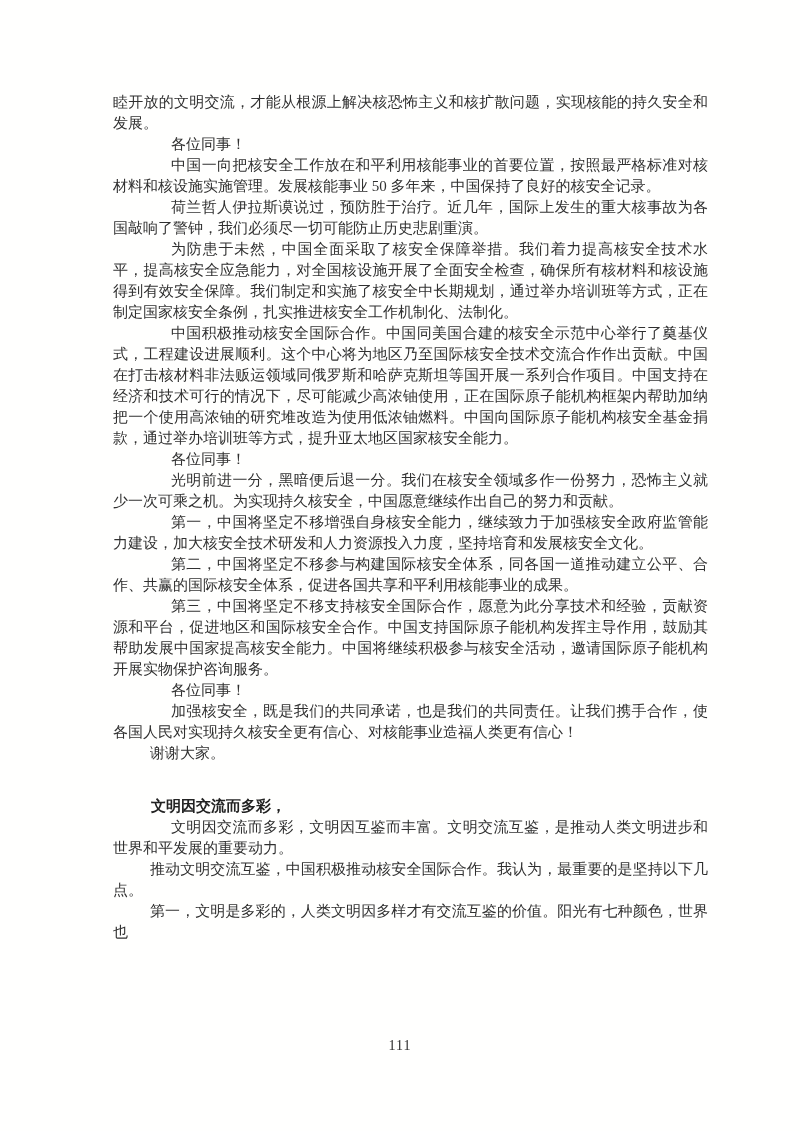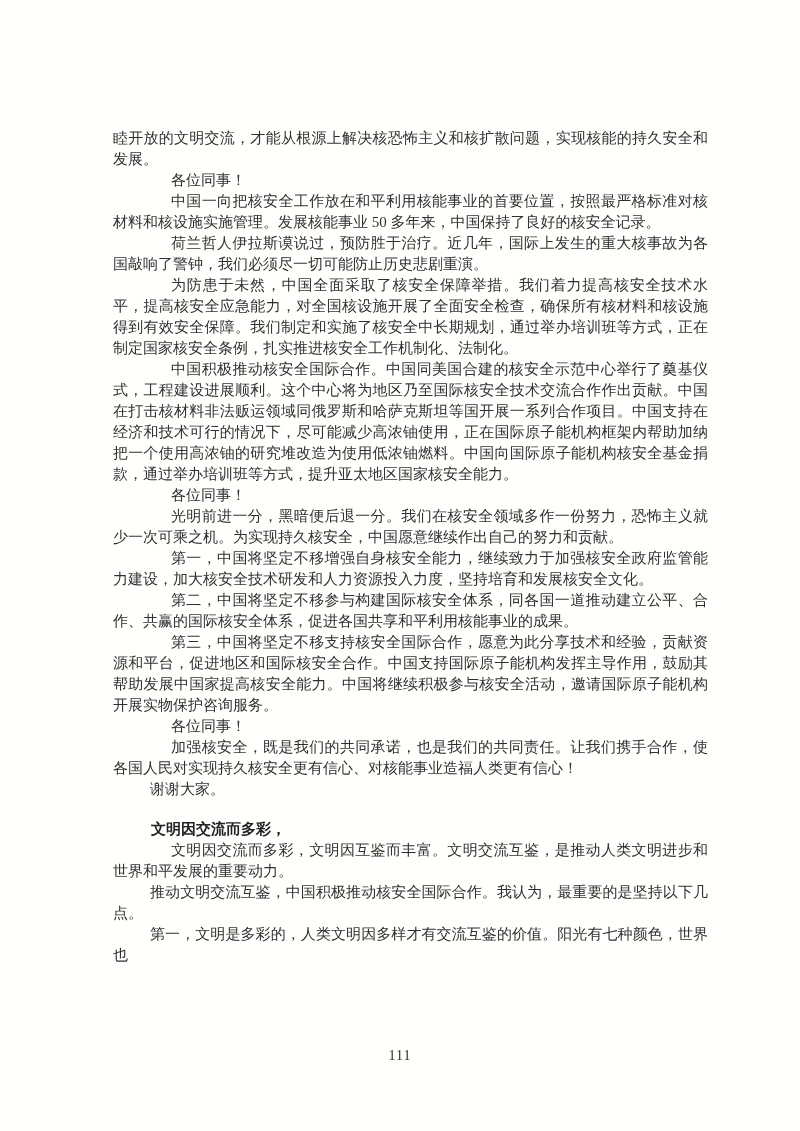--- a/index.html
+++ b/index.html
@@ -23,45 +23,44 @@
     width: 595px;
   }
   .content p {
     margin: 0;
     font-size: 15px;
     line-height: 21px;
     text-align: justify;
     text-align-last: left;
     word-break: break-all;
   }
-  p.cont   { text-indent: 0; margin-top: 36px; }
+  p.cont   { text-indent: 0; }
   p.ind    { text-indent: 58px; }
   p.ind-sm { text-indent: 37px; }
-  .article { margin-top: 20px; font-family: Liberation Mono, monospace; }
+  .article { margin-top: 32px; }
   .article-heading {
     margin: 0;
     font-weight: bold;
     color: #222222;
   }
   .article-heading .t-line {
     font-size: 15px;
     line-height: 21px;
     text-indent: 38px;
   }
   .page-number {
     position: absolute;
     top: 1037px;
     left: 0;
     width: 800px;
     text-align: center;
     font-size: 14px;
     line-height: 18px;
     letter-spacing: 1px;
     color: #2c2c2c;
-    margin-top: 10px;
   }
 </style>
 </head>
 <body>
 
 <div class="page">
   <div class="content">
 
     <section>
       <p class="cont">睦开放的文明交流，才能从根源上解决核恐怖主义和核扩散问题，实现核能的持久安全和发展。</p>

